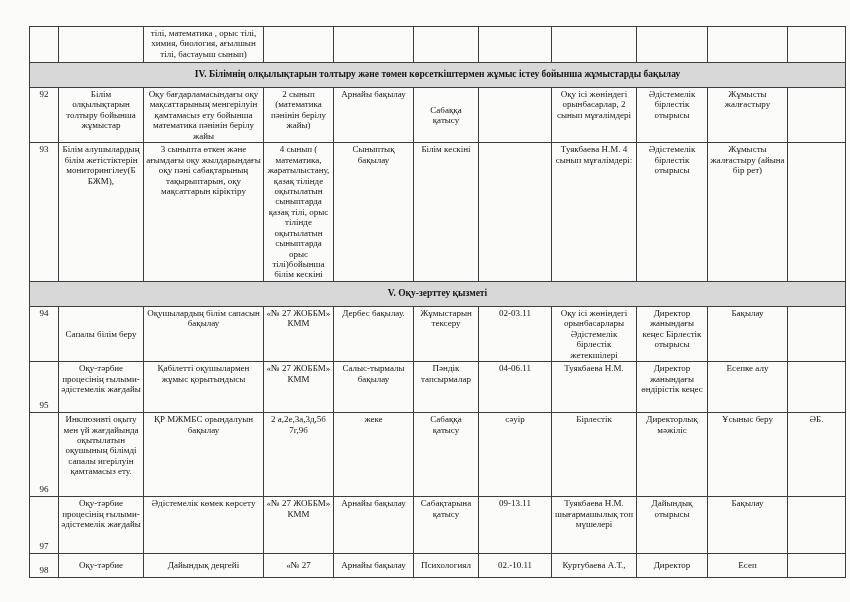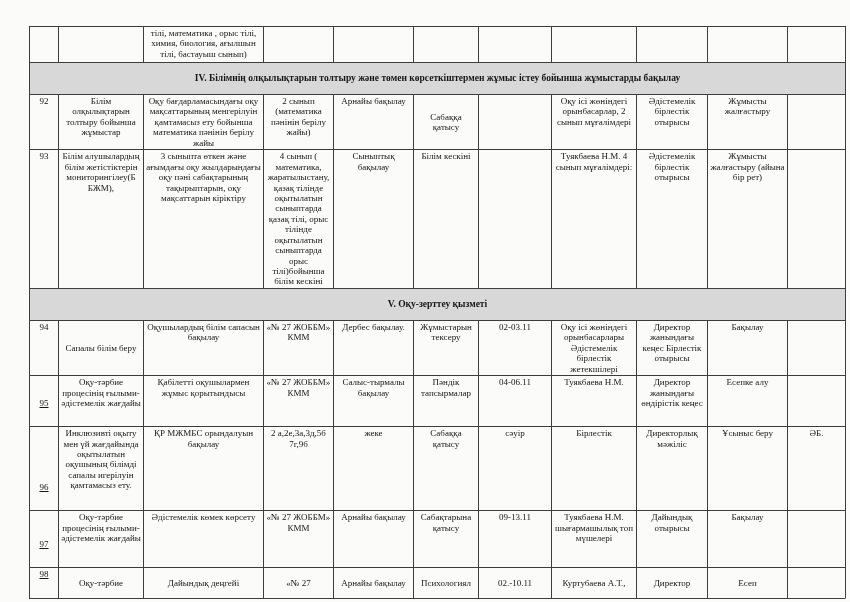--- a/index.html
+++ b/index.html
@@ -28,29 +28,29 @@
     word-wrap: break-word;
   }
   tr.sec td {
     background: #d8d8d8;
     font-weight: bold;
     font-size: 9.5px;
     vertical-align: middle;
     padding: 0 2px;
   }
   tr.rp  { height: 36px; }
-  tr.sec { height: 32px; }
+  tr.sec { height: 25px; }
   tr.r92 { height: 55px; }
   tr.r93 { height: 137px; }
   tr.r94 { height: 52px; }
   tr.r95 { height: 51px; }
   tr.r96 { height: 84px; }
   tr.r97 { height: 57px; }
   tr.r98 { height: 24px; }
-  td.vb { vertical-align: bottom; padding-bottom: 18px; text-decoration: underline; }
+  td.vb { vertical-align: bottom; padding-bottom: 2px; }
   td.vm { vertical-align: middle; }
 </style>
 </head>
 <body>
 
 <div class="page">
   <table class="doc">
     <colgroup>
       <col style="width:29px">
         <col style="width:85px">

